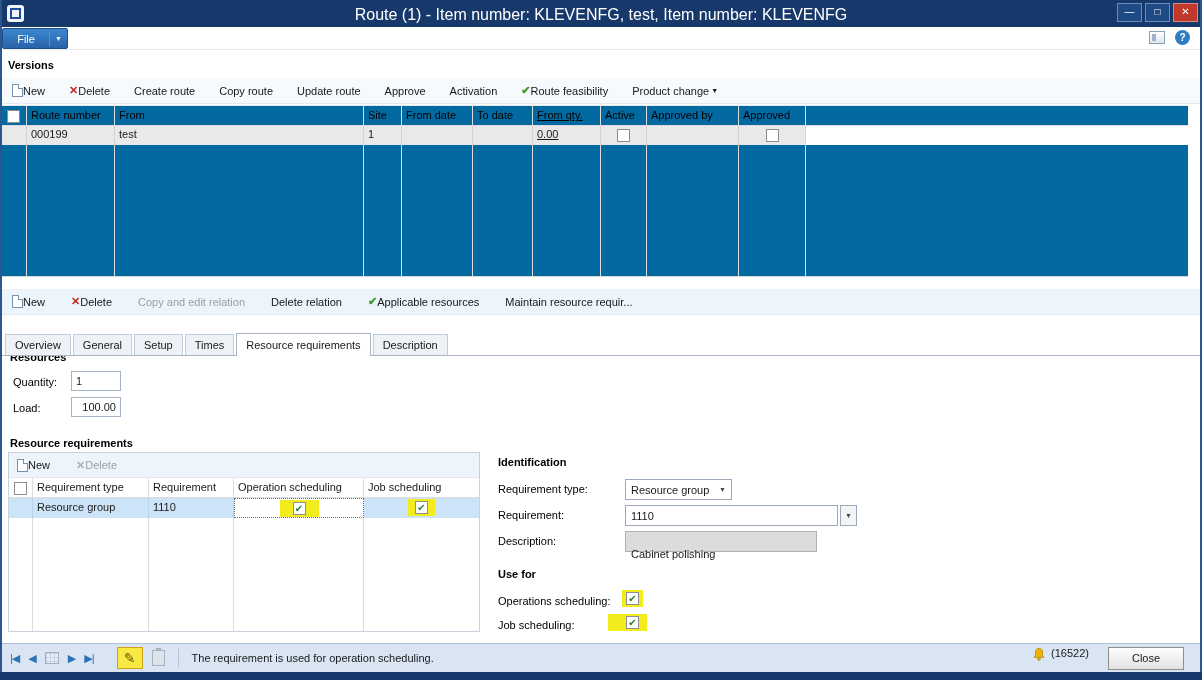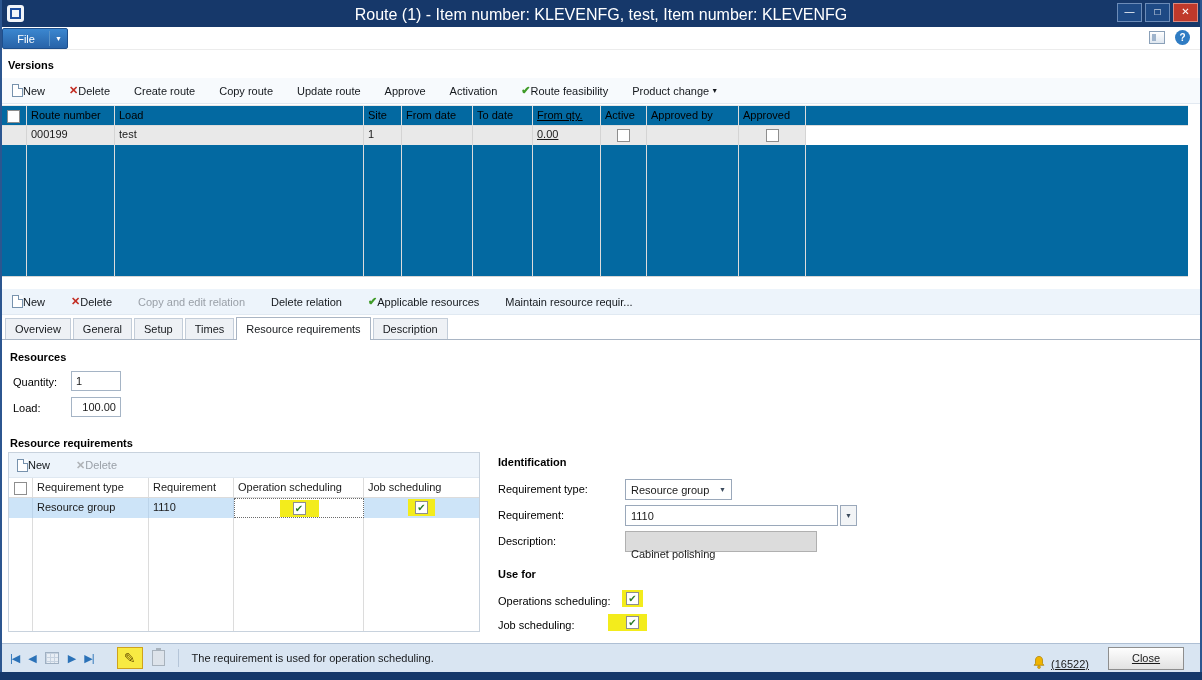--- a/index.html
+++ b/index.html
@@ -53,21 +53,21 @@
   .vg-d { border-right:1px solid #d4d4d4; background:#e9e9e9; padding:2px 4px 0; white-space:nowrap; overflow:hidden; }
   .vg-d.white { background:#fff; border-right:none; }
   .vg-f { border-right:1px solid #dcdcdc; }
   .vg-f.no-r { border-right:none; }
   .ra { text-align:left;text-decoration:underline; }
   .ctr { text-align:center; }
 
   .cb { display:inline-block; width:13px; height:13px; background:#fff; border:1px solid #8e8e8e; font-size:10px; line-height:12px; text-align:center; color:#2c7d2a; vertical-align:middle; }
 
   
-  .tabs { position:absolute; left:0; right:0; top:316px; height:24px; padding-left:5px; border-bottom:1px solid #a9b5c4; display:flex; align-items:flex-end; gap:2px; background:#fff; z-index:5; }
+  .tabs { position:absolute; left:0; right:0; top:332px; height:24px; padding-left:5px; border-bottom:1px solid #a9b5c4; display:flex; align-items:flex-end; gap:2px; background:#fff; z-index:5; }
   .tab { height:21px; padding:4px 9px 0; background:#eef1f5; border:1px solid #c3cdd9; border-bottom:none; color:#16191d; white-space:nowrap; }
   .tab.active { background:#fff; height:23px; margin-bottom:-1px; border-color:#a9b5c4; padding-top:5px; z-index:6; }
 
   
   #resources-heading { left:10px; top:351px; }
   #requirements-heading { left:10px; top:437px; }
   .lbl { position:absolute; color:#000; white-space:nowrap; }
   .txtbox { position:absolute; height:20px; border:1px solid #a5b4c5; background:#fff; padding:3px 4px 0; white-space:nowrap; overflow:hidden; }
   #quantity-label { left:13px; top:376px; }
   #quantity-input { left:71px; top:371px; width:50px; }
@@ -109,21 +109,21 @@
 
   
   .statusbar { position:absolute; left:0; right:0; top:643px; height:29px; background:#d9e5f2; border-top:1px solid #aebfd4; display:flex; align-items:center; padding:0 10px; gap:9px; z-index:40; }
   .nav-ic { color:#2b72b8; font-size:11px; letter-spacing:-1px; }
   .grid-ic { width:14px; height:12px; border:1px solid #9fb0c2; background-color:#e8eef5; background-image:linear-gradient(90deg,#c6d2e0 1px,transparent 1px),linear-gradient(#c6d2e0 1px,transparent 1px); background-size:4px 4px; }
   .edit-btn { width:26px; height:22px; background:#f8ea43; border:1px solid #cfa21c; text-align:center; font-size:14px; line-height:20px; color:#6b5200; margin-left:14px; }
   .paste-ic { width:13px; height:16px; border:1px solid #a8b2bc; background:#dde3ea; position:relative; }
   .paste-ic::after { content:""; position:absolute; left:3px; top:-3px; width:5px; height:3px; background:#a8b2bc; }
   .sb-sep { width:1px; height:18px; background:#b5c5d8; margin:0 4px; }
   .sb-msg { color:#17191c; white-space:nowrap; }
-  .sb-right { margin-left:auto; display:flex; align-items:flex-end; gap:5px;text-decoration:underline; }
+  .sb-right { margin-left:auto; display:flex; align-items:flex-start; gap:5px; }
   .close-btn { width:76px; height:23px; background:linear-gradient(#fefefe,#e2e2e2); border:1px solid #8e8e8e; text-align:center; line-height:21px; margin-left:14px; margin-right:8px; }
 </style>
 </head>
 <body>
 
 <div class="window">
 
   <div class="titlebar">
     <div class="app-icon">
         <div class="app-icon-inner"></div>
@@ -179,21 +179,21 @@
     </div>
     <div class="tb-item">
       <span>Product change</span>
       <span class="tb-caret">▼</span>
     </div>
   </div>
 
   <div class="vgrid">
     <div class="vg-h ctr"><span class="cb"></span></div>
     <div class="vg-h">Route number</div>
-    <div class="vg-h">Load</div>
+    <div class="vg-h">From</div>
     <div class="vg-h">Site</div>
     <div class="vg-h">From date</div>
     <div class="vg-h">To date</div>
     <div class="vg-h ra">From qty.</div>
     <div class="vg-h">Active</div>
     <div class="vg-h">Approved by</div>
     <div class="vg-h">Approved</div>
     <div class="vg-h no-r"></div>
 
     <div class="vg-d"></div>

